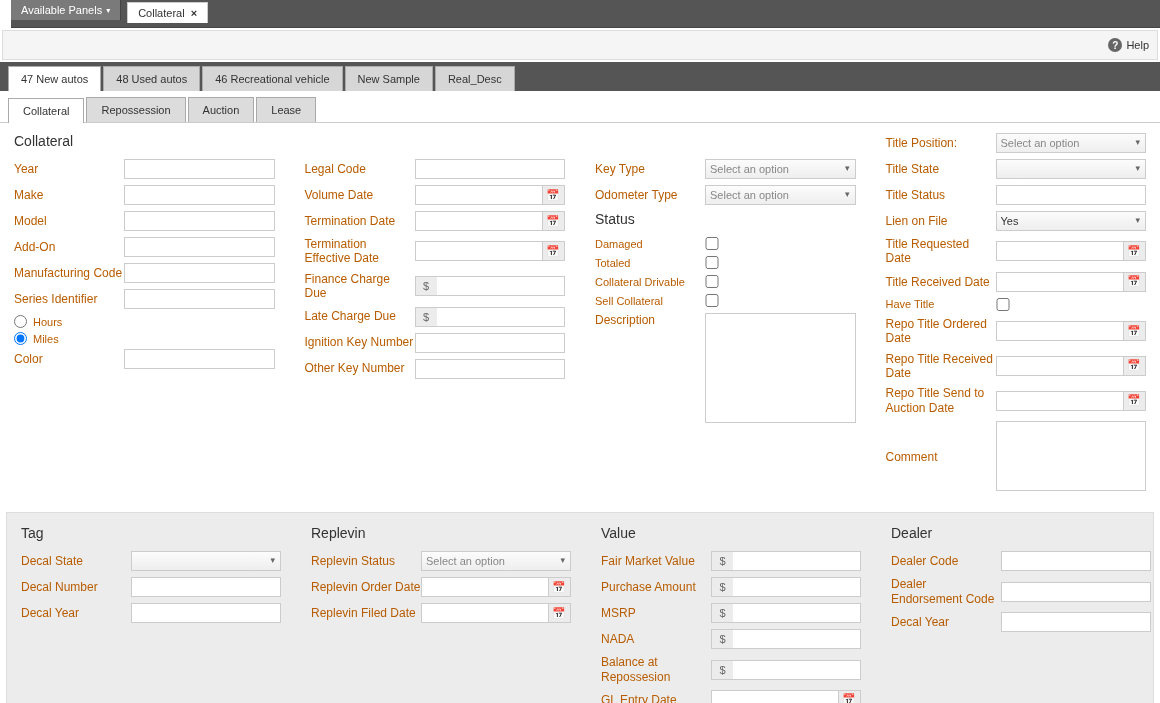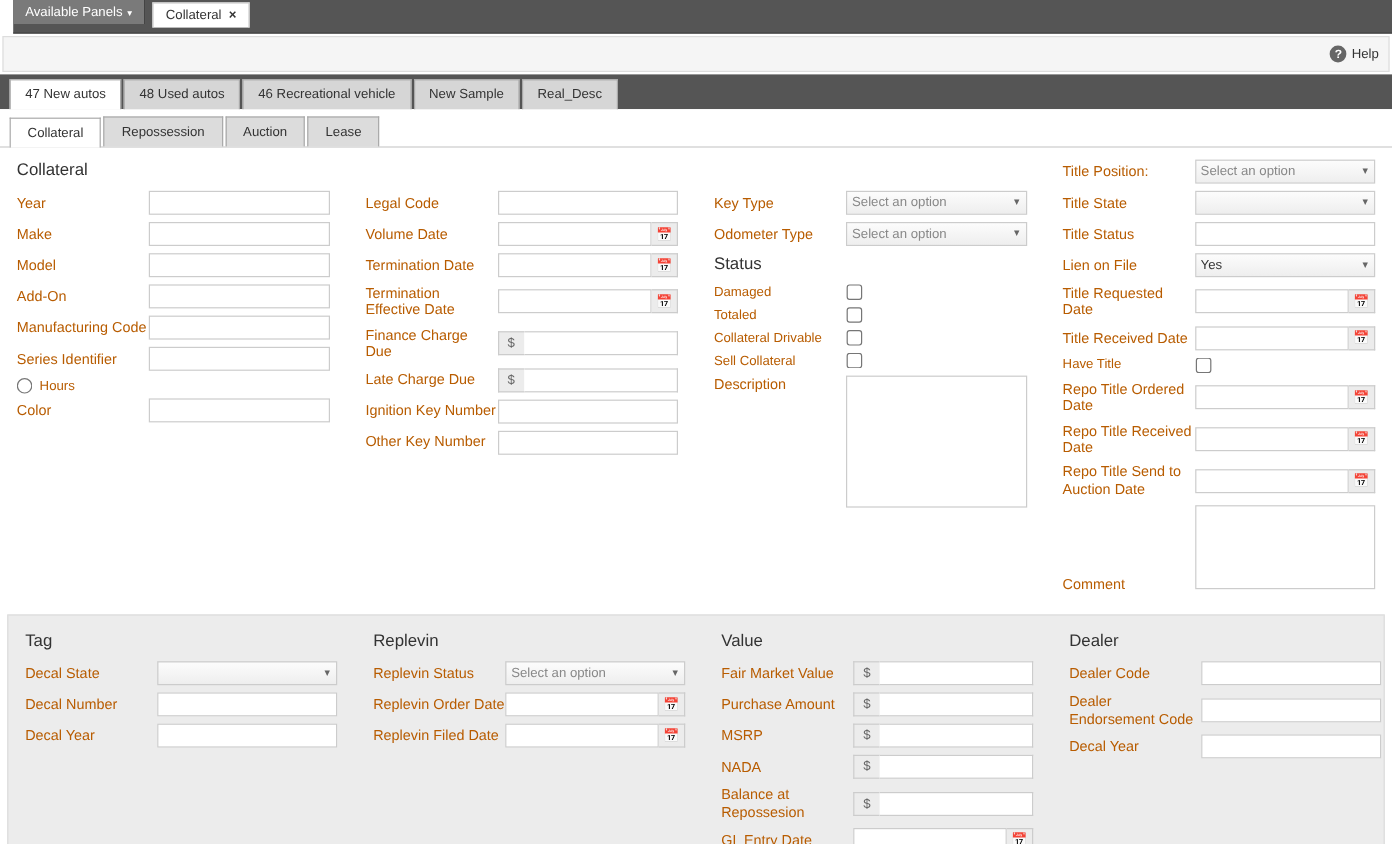--- a/index.html
+++ b/index.html
@@ -106,20 +106,24 @@
         <div class="field"><input type="text" style=""></div>
       </div>
     <div class="row">
         <label>Series Identifier</label>
         <div class="field"><input type="text" style=""></div>
       </div>
     <div class="radio-row">
         <input type="radio" name="hm" style="">
         <span>Hours</span>
       </div>
+    <div class="radio-row">
+        <input type="radio" name="hm" checked="" style="">
+        <span>Miles</span>
+      </div>
     <div class="row">
         <label>Color</label>
         <div class="field"><input type="text" style=""></div>
       </div>
   </div>
 
   <div class="col">
     <div style="height:26px"></div>
     <div class="row">
         <label>Legal Code</label>
@@ -252,21 +256,21 @@
           <div class="date-btn">📅</div>
         </div>
       </div>
     <div class="row">
         <label>Repo Title Send to Auction Date</label>
         <div class="field date-wrap">
           <input type="text" style="">
           <div class="date-btn">📅</div>
         </div>
       </div>
-    <div class="row" style="align-items:flex-end;">
+    <div class="row" style="align-items:center;">
         <label>Comment</label>
         <div class="field"><textarea class="textarea-sm" style=""></textarea></div>
       </div>
   </div>
 
 </div>
 
 <div class="bottom">
 
   <div class="col">

